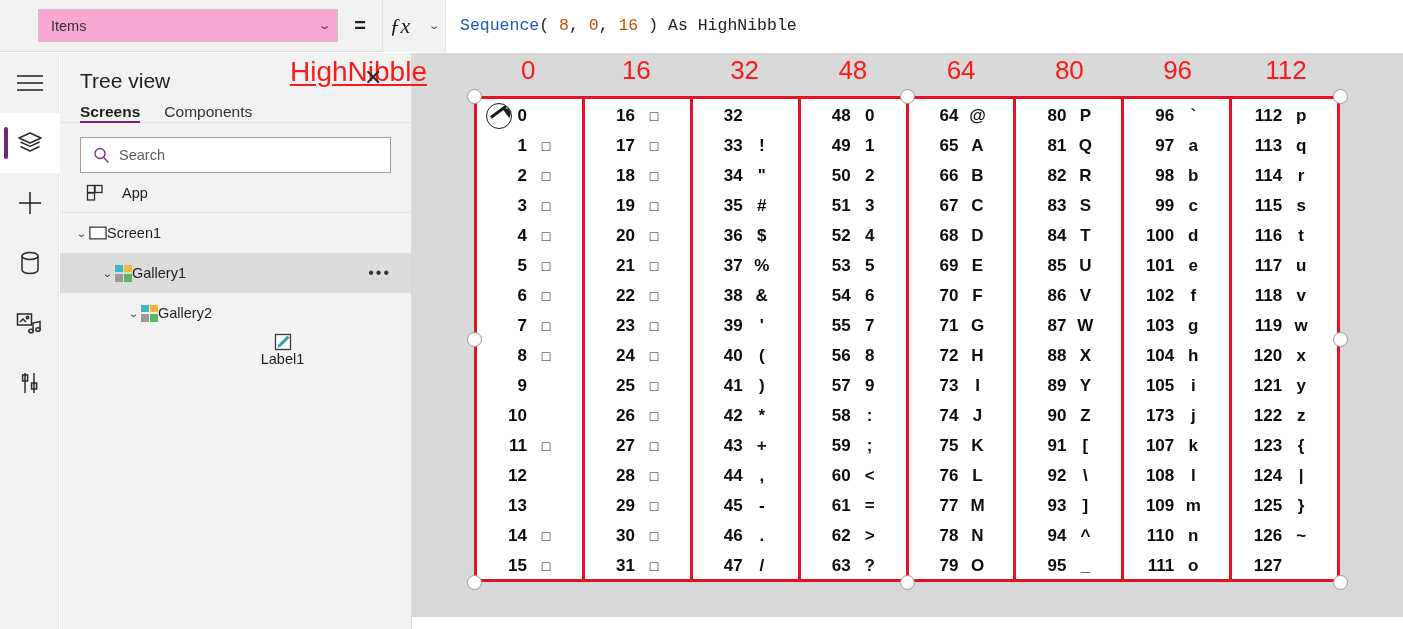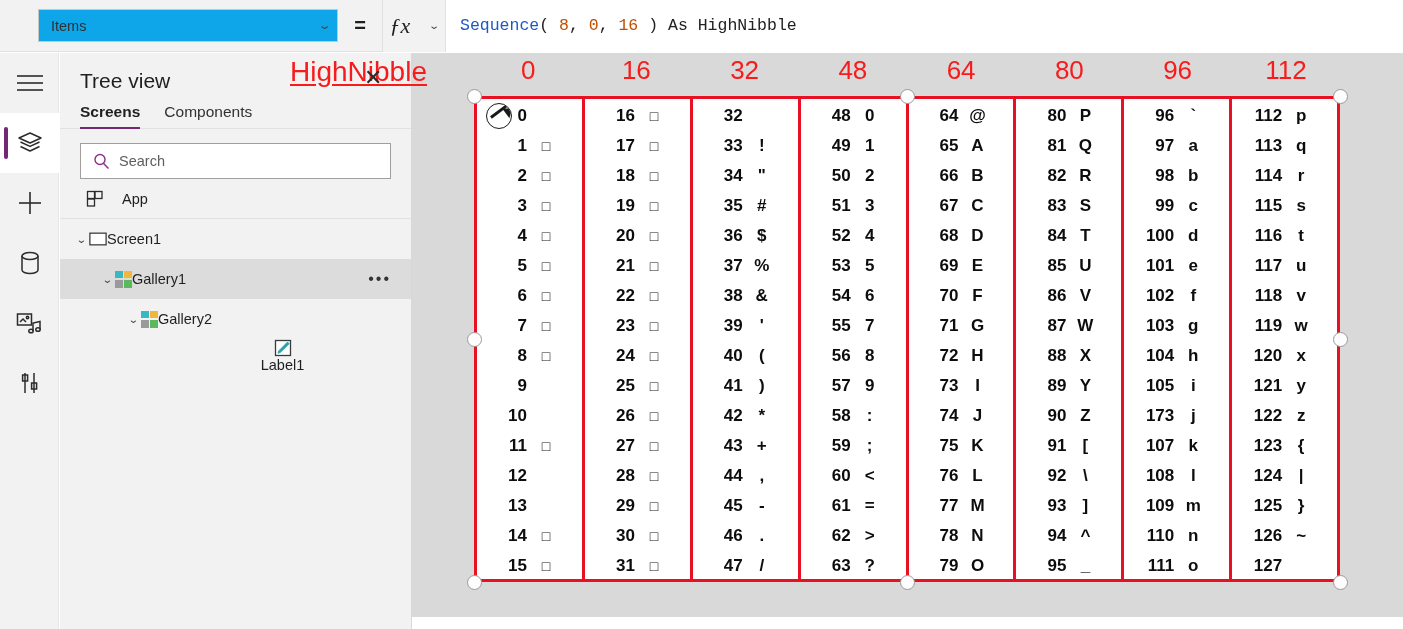--- a/index.html
+++ b/index.html
@@ -16,21 +16,21 @@
   #formula-bar {
     position: absolute; left: 0; top: 0;
     width: 1403px; height: 52px;
     background: #f2f2f2;
     border-bottom: 1px solid #e1e1e1;
     display: flex; align-items: center;
   }
   #prop-select {
     margin-left: 38px;
     width: 300px; height: 33px;
-    background: #0ea5e9;
+    background: #f9a8d4;
     border: 1px solid #c8c6c4;
     display: flex; align-items: center;
     padding: 0 8px 0 12px;
     font-size: 14.5px; color: #323130;
   }
   #prop-select .prop-label { flex: 1; }
   #prop-select .chev {
     font-size: 11px; color: #444; transform: scaleX(1.5);
   }
   #eq-sign {
@@ -93,21 +93,21 @@
   #tree-title {
     padding: 16px 0 10px 20px;
     font-size: 21px; color: #201f1e;
   }
   #tree-tabs {
     display: flex; gap: 24px;
     padding: 0 0 0 20px;
     border-bottom: 1px solid #e1e1e1;
   }
   .tree-tab {
-    padding-bottom: 7px;
+    padding-bottom: 1px;
     font-size: 15.5px; color: #323130;
     position: relative;
   }
   .tree-tab.active { font-weight: bold; color: #201f1e; }
   .tree-tab.active::after {
     content: ""; position: absolute; left: 0; right: 0; bottom: -1px;
     height: 2.5px; background: #742774;
   }
   #tree-search {
     margin: 14px 20px 0 20px;

